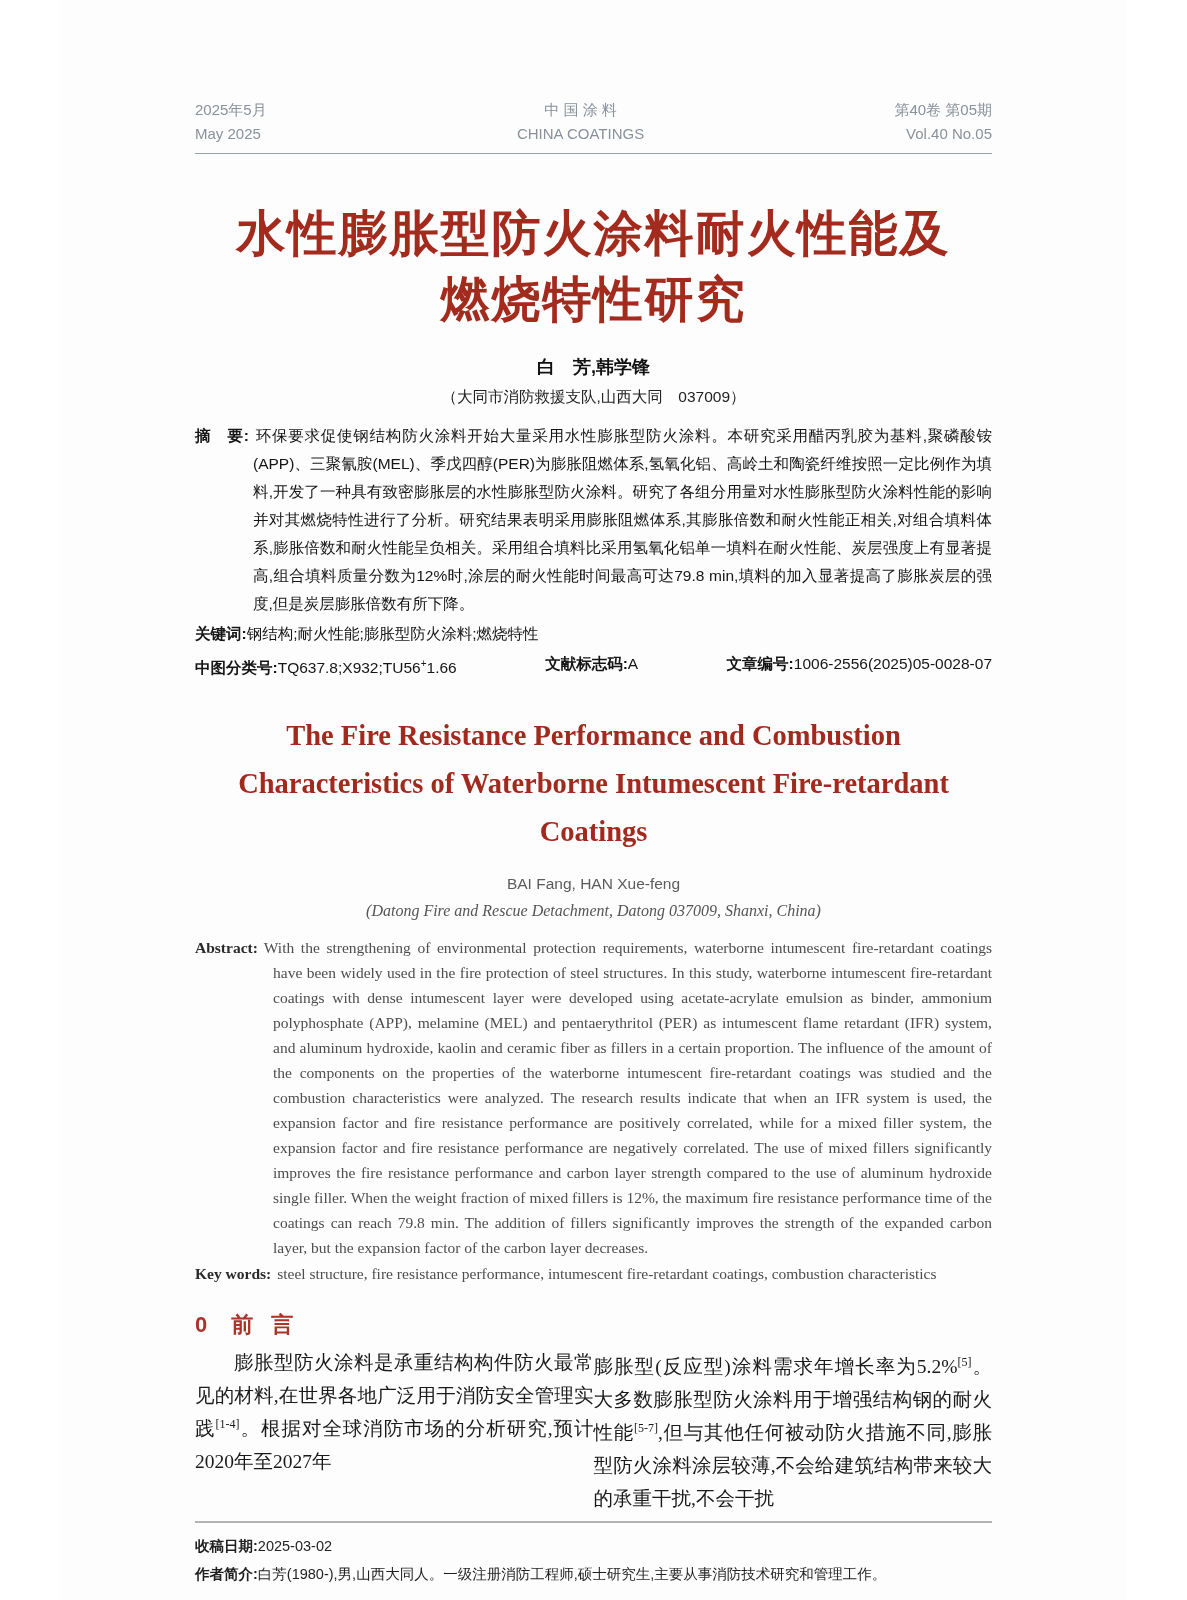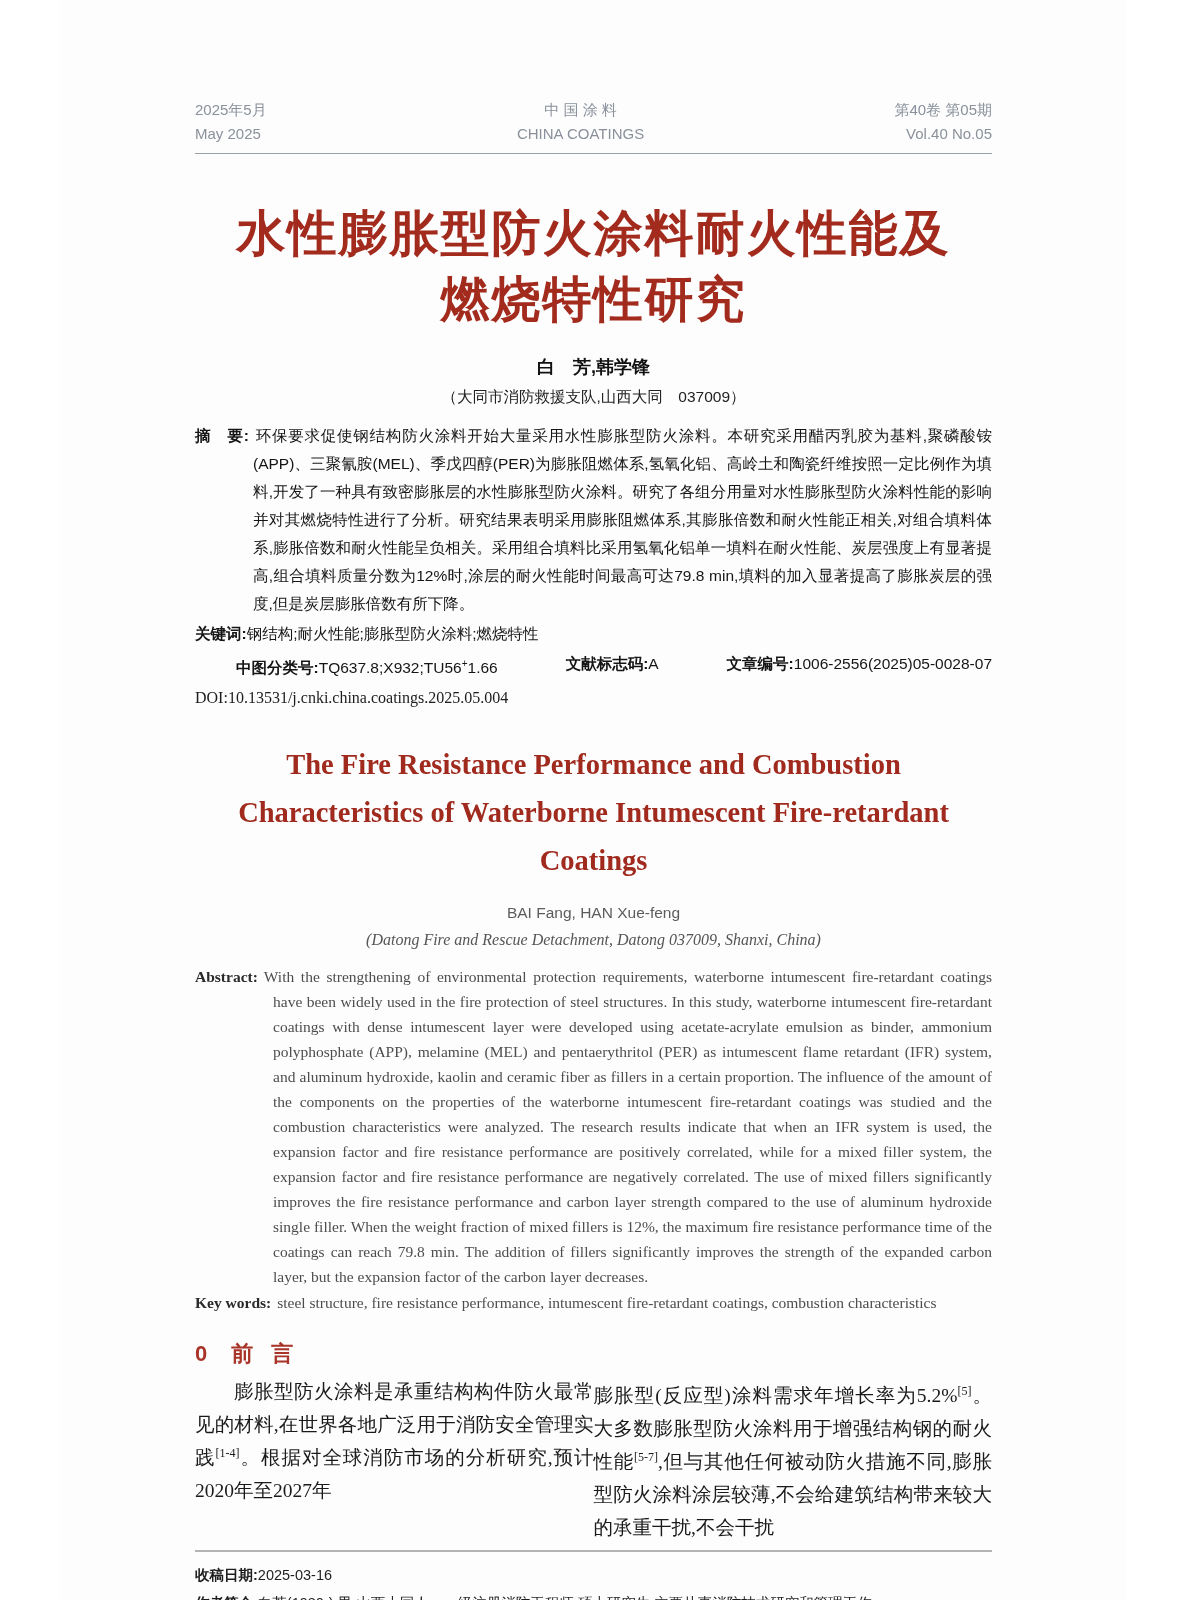--- a/index.html
+++ b/index.html
@@ -80,21 +80,21 @@
   .kw-cn .lbl { font-weight: bold; }
   .cls-row {
     margin-top: 2px;
     display: flex;
     justify-content: space-between;
     font-family: "Liberation Sans", sans-serif;
     font-size: 15.5px;
     line-height: 28px;
     color: #151515;
   }
-  .cls-row .lbl { font-weight: bold; margin-left: 41px; }
+  .cls-row .lbl { font-weight: bold; }
   .cls-row sup { font-size: 10px; }
   .doi-line {
     margin-top: 3px;
     font-size: 16px;
     line-height: 26px;
     color: #1c1c1c;
     font-family: "Liberation Serif", serif;
   }
   
   .title-en {
@@ -257,21 +257,20 @@
       <span class="lbl">中图分类号:</span><span>TQ637.8;X932;TU56</span><sup>+</sup><span>1.66</span>
     </span>
     <span>
       <span class="lbl">文献标志码:</span><span>A</span>
     </span>
     <span>
       <span class="lbl">文章编号:</span><span>1006-2556(2025)05-0028-07</span>
     </span>
   </div>
 
-  <div class="doi-line">DOI:10.13531/j.cnki.china.coatings.2025.05.004</div>
 
   <h2 class="title-en">
     <span>The Fire Resistance Performance and Combustion</span><br>
     <span>Characteristics of Waterborne Intumescent Fire-retardant</span><br>
     <span>Coatings</span>
   </h2>
 
   <div class="authors-en">BAI Fang, HAN Xue-feng</div>
   <div class="affil-en">(Datong Fire and Rescue Detachment, Datong 037009, Shanxi, China)</div>
 
@@ -295,21 +294,21 @@
     </div>
     <div class="col col-right">
       <p>
         <span>膨胀型(反应型)涂料需求年增长率为5.2%</span><sup>[5]</sup><span>。大多数膨胀型防火涂料用于增强结构钢的耐火性能</span><sup>[5-7]</sup><span>,但与其他任何被动防火措施不同,膨胀型防火涂料涂层较薄,不会给建筑结构带来较大的承重干扰,不会干扰</span>
       </p>
     </div>
   </div>
 
   <div class="footnote">
     <div>
-      <span class="lbl">收稿日期:</span><span>2025-03-16</span>
+      <span class="lbl">收稿日期:</span><span>2025-03-02</span>
     </div>
     <div>
       <span class="lbl">作者简介:</span><span>白芳(1980-),男,山西大同人。一级注册消防工程师,硕士研究生,主要从事消防技术研究和管理工作。</span>
     </div>
   </div>
 
   <div class="page-footer">
     <span class="pf-num">20</span>
     <span class="pf-bar"></span>
     <span class="pf-col">

